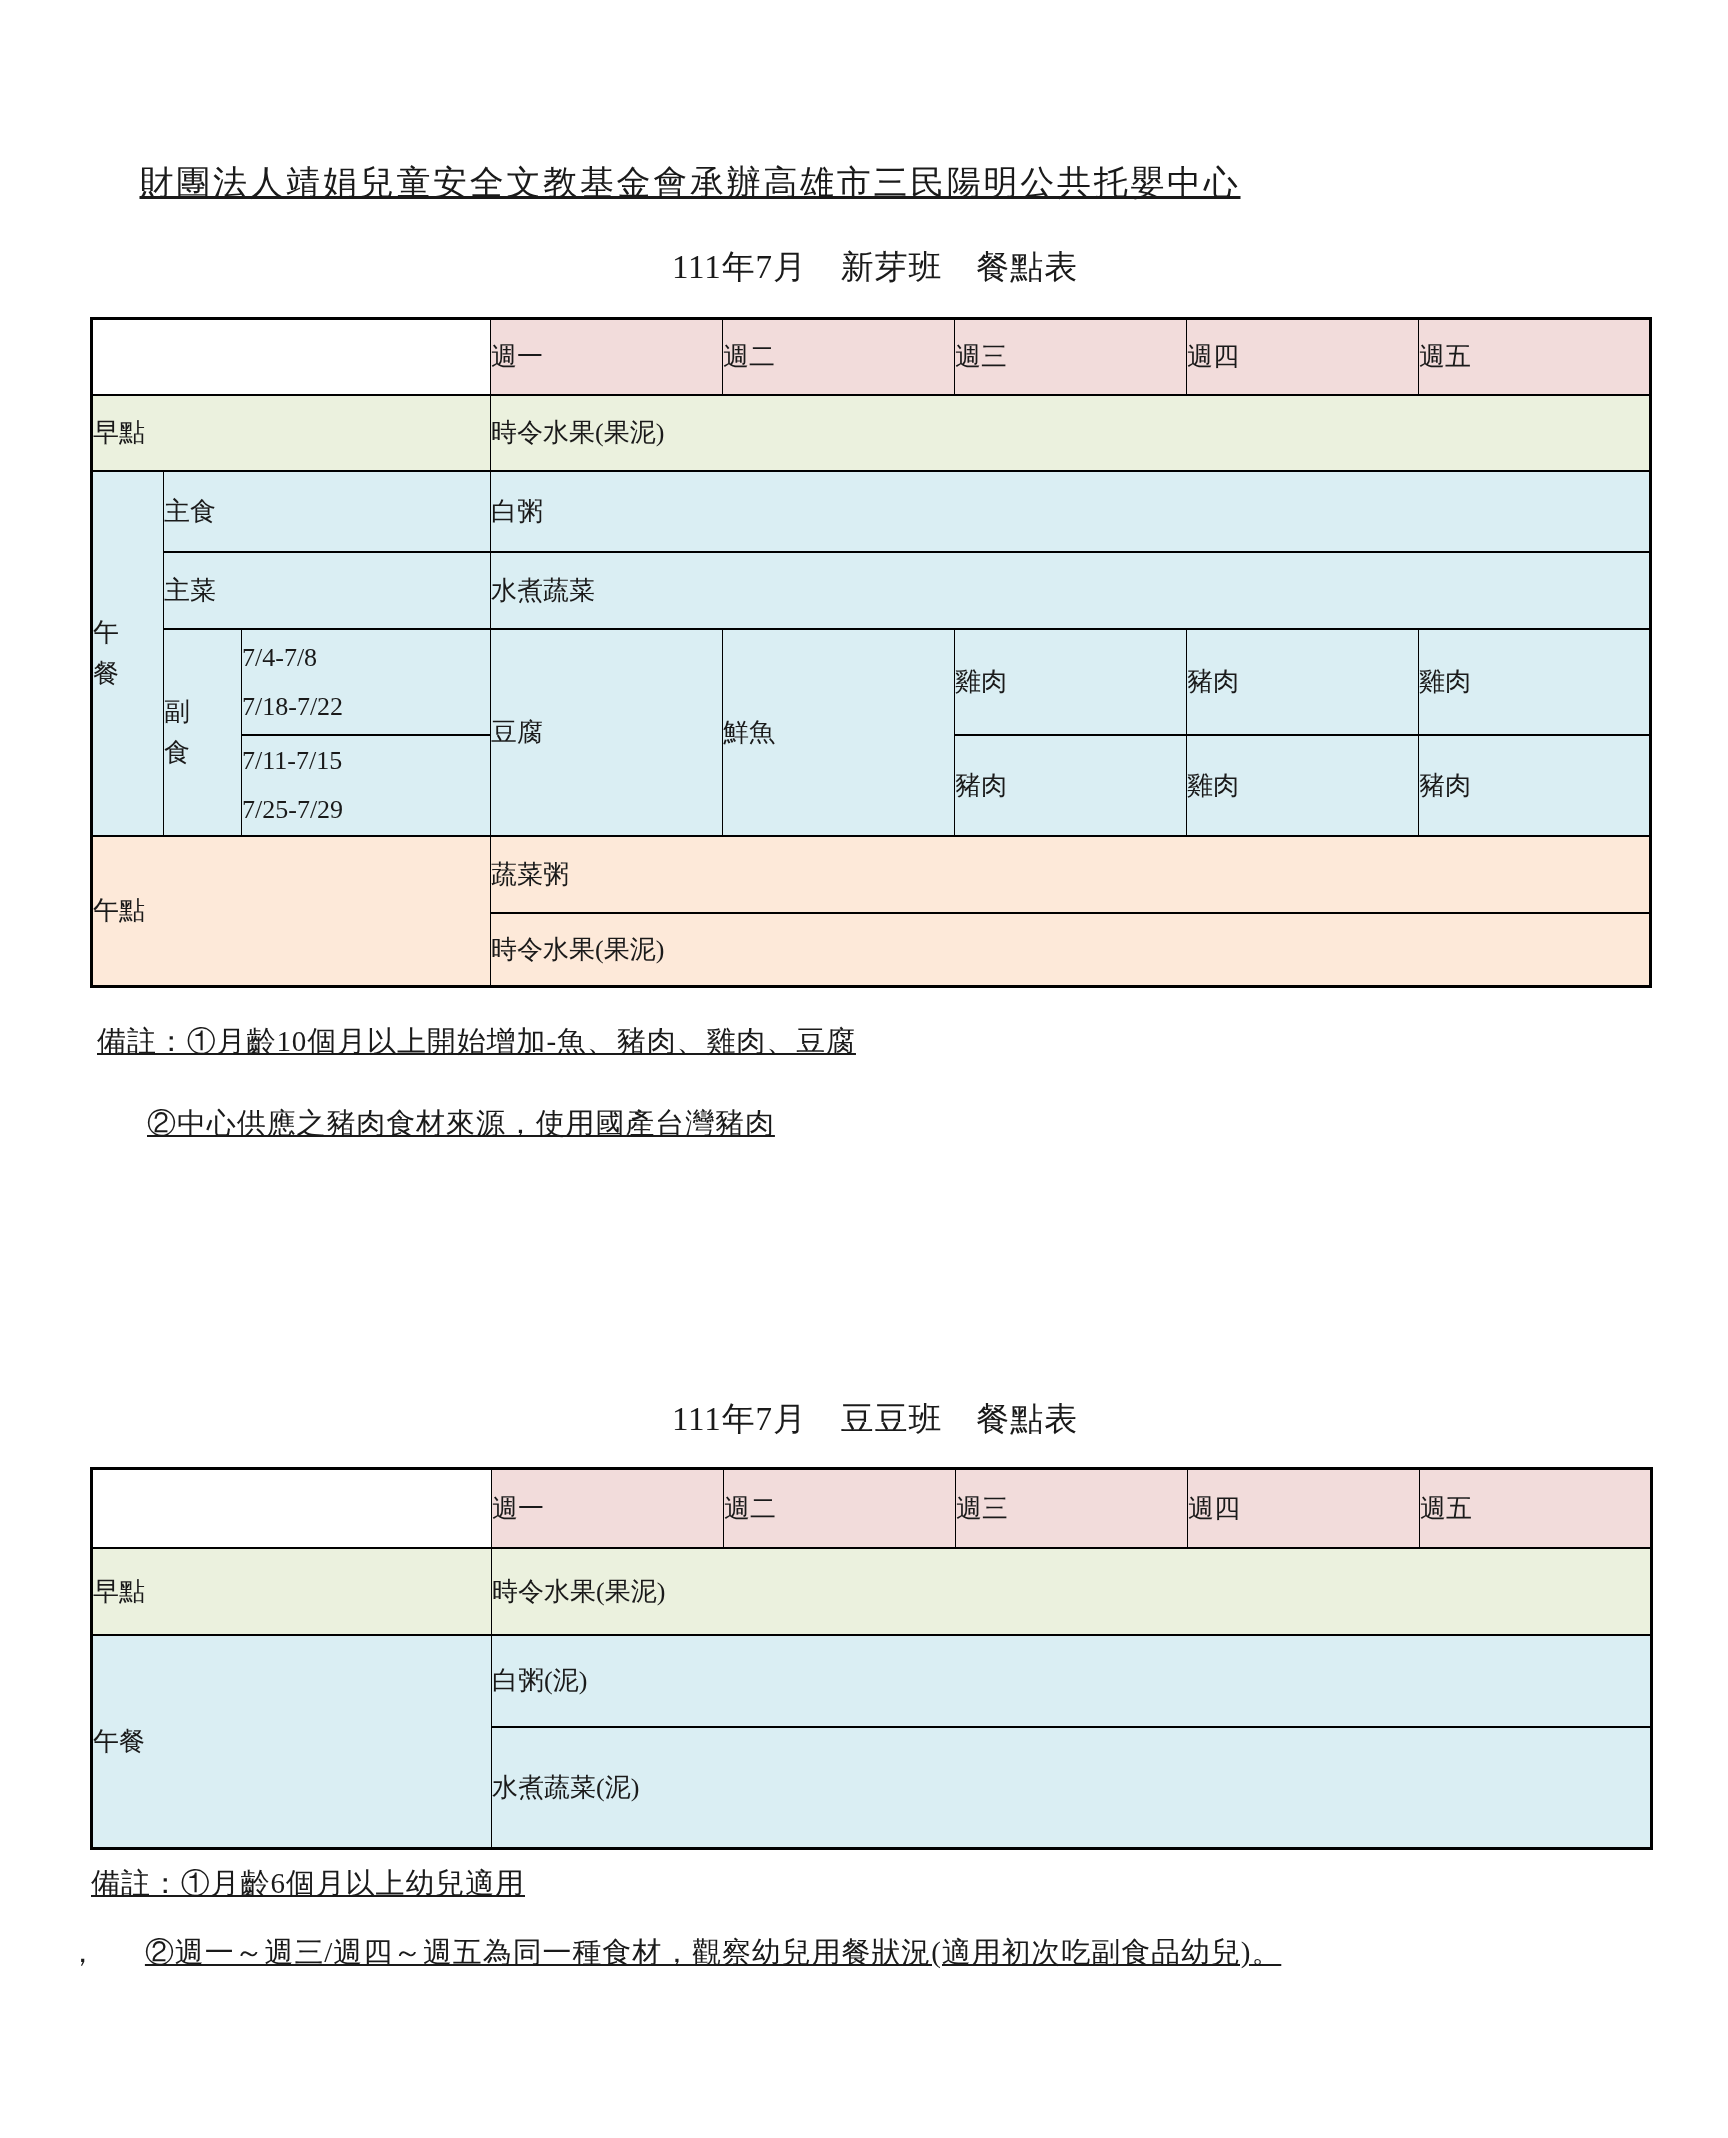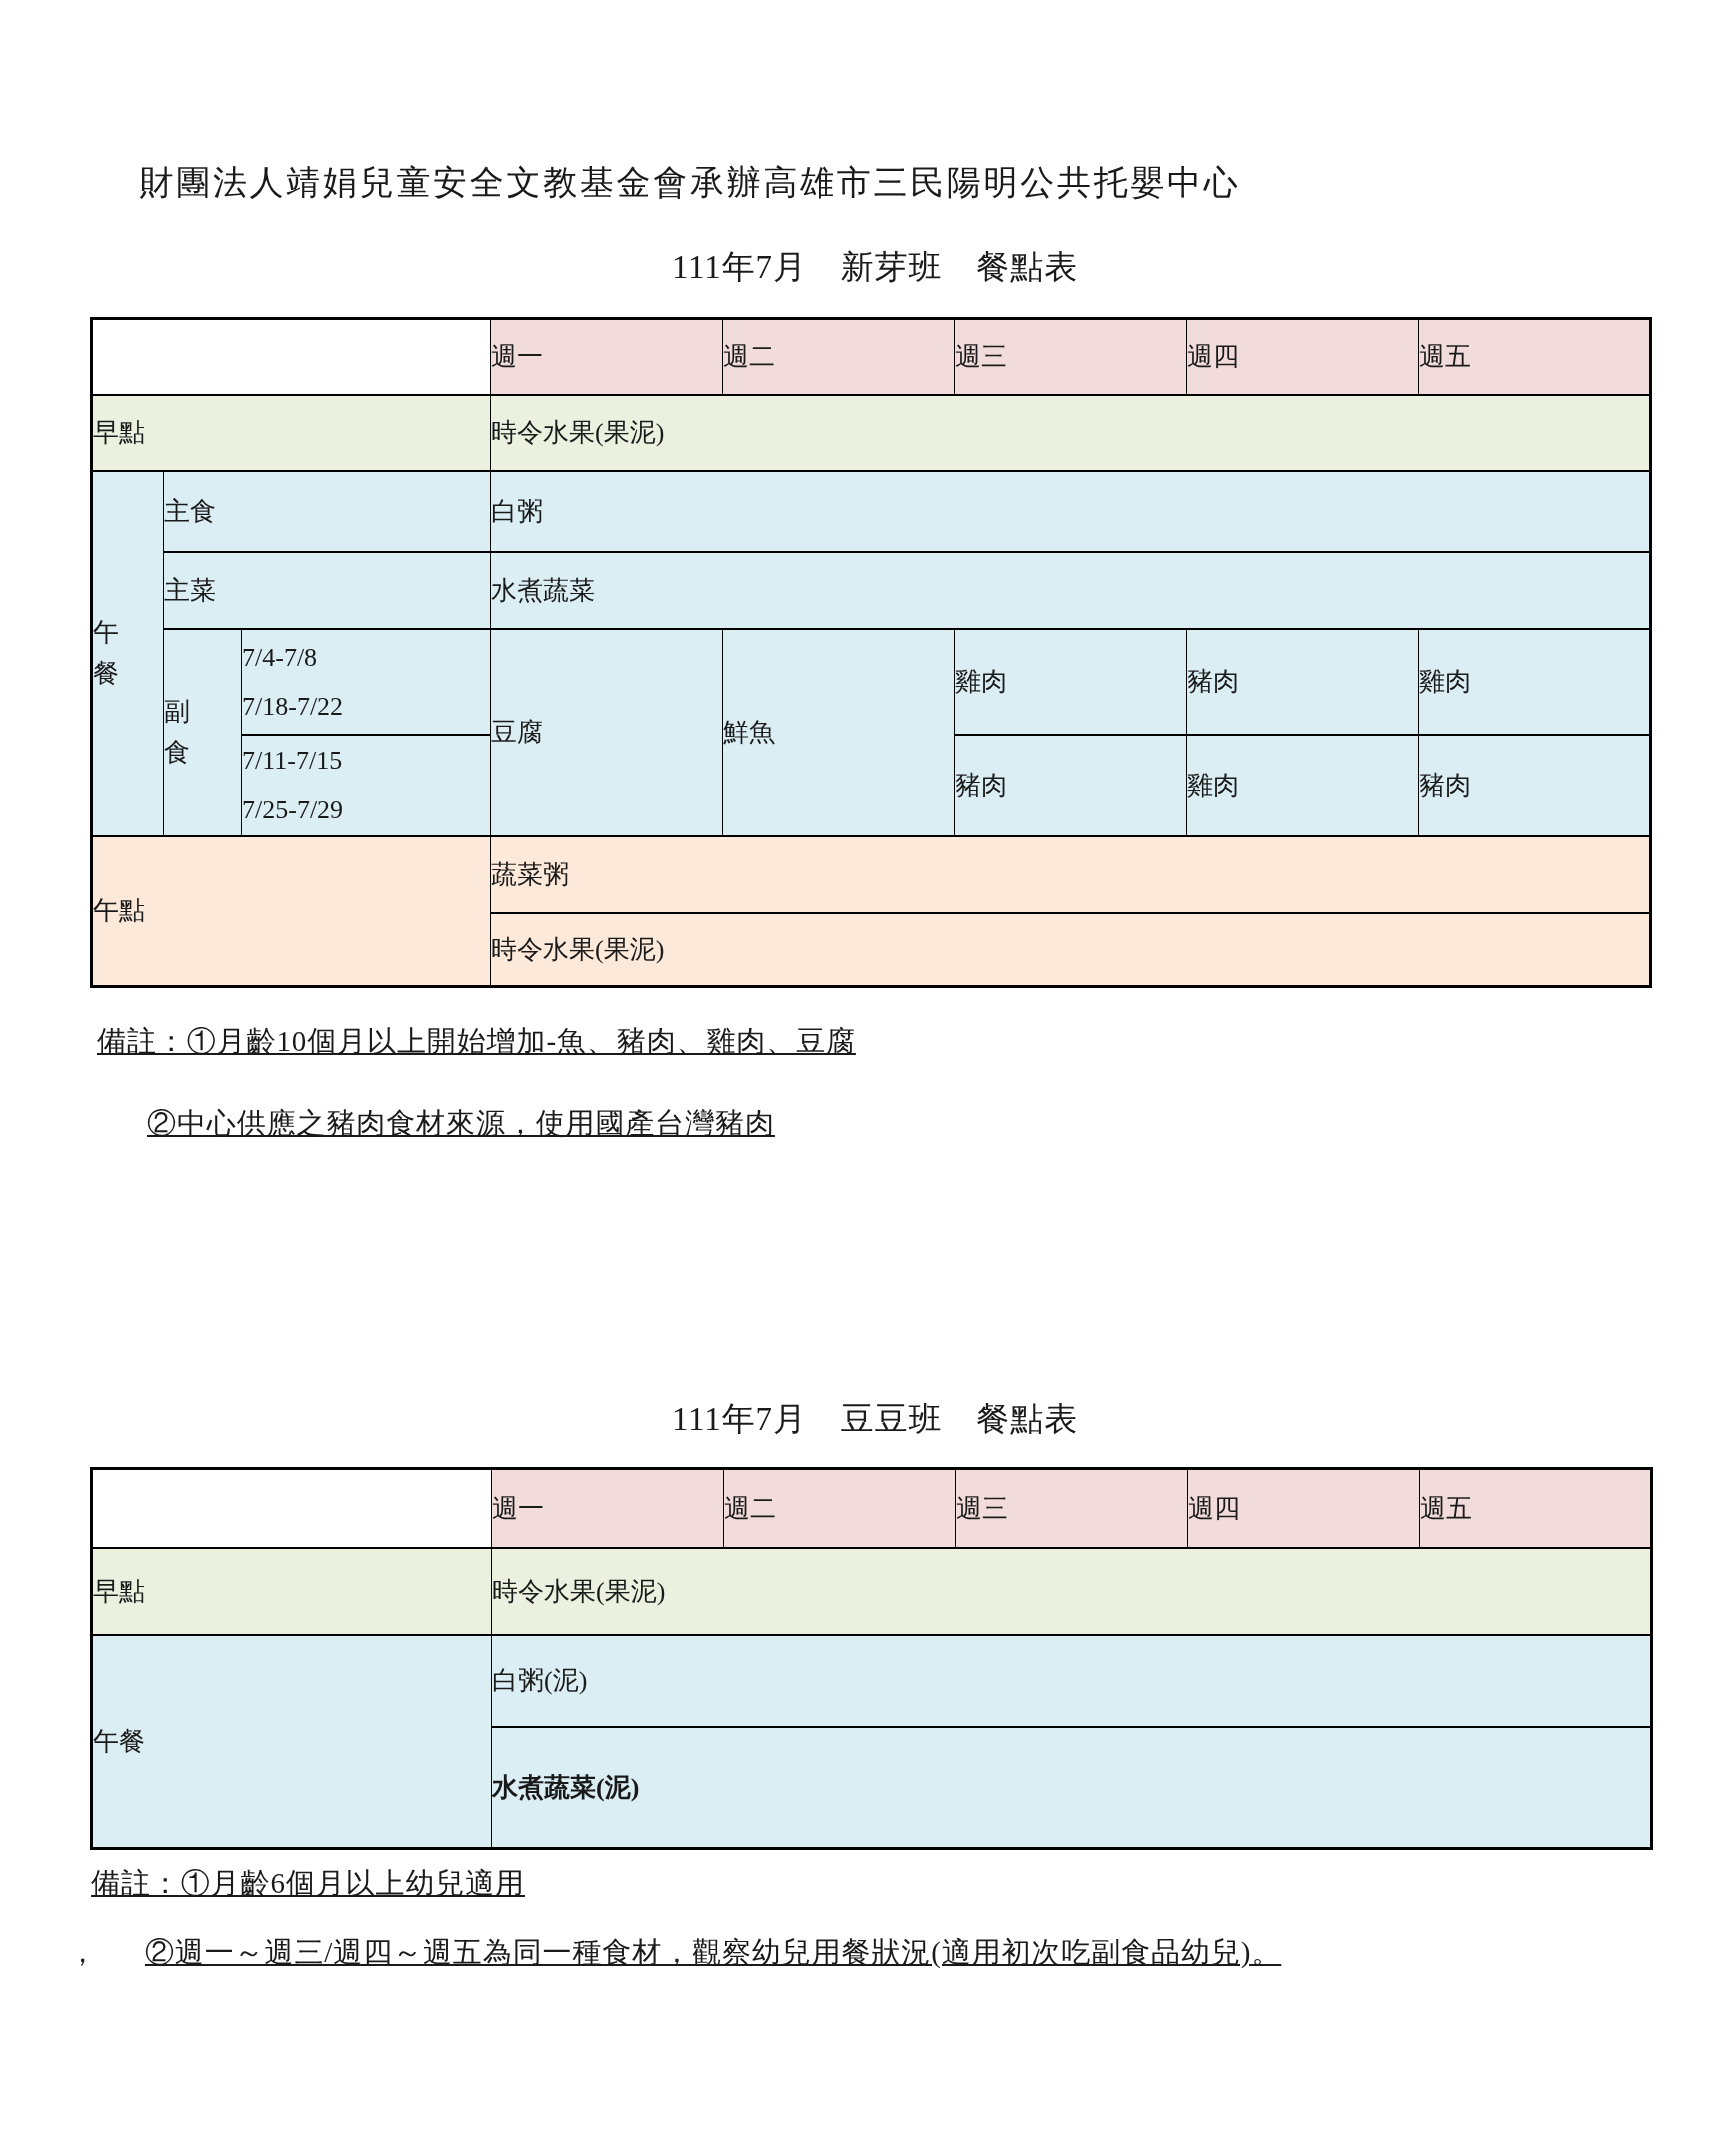--- a/index.html
+++ b/index.html
@@ -12,21 +12,21 @@
   }
   *{margin:0;padding:0;box-sizing:border-box;}
   html,body{background:#ffffff;}
   body{
     width:1728px;height:2139px;position:relative;
     font-family:"Liberation Serif","DejaVu Serif",serif;
     color:var(--text);
   }
   .org-title{
     position:absolute;top:160px;left:0;width:1380px;
-    text-align:center;font-size:34px;letter-spacing:2.7px;white-space:pre;
+    text-align:center;font-size:34px;letter-spacing:2.7px;white-space:pre;text-decoration:underline;
   }
   .menu-title{
     position:absolute;left:11px;width:1728px;text-align:center;
     font-size:33px;letter-spacing:0.9px;white-space:pre;
   }
   .menu-title.t1{top:245px;}
   .menu-title.t2{top:1397px;}
   table.menu{
     position:absolute;left:90px;border-collapse:collapse;table-layout:fixed;
     width:1561px;
@@ -154,21 +154,21 @@
     <td class="pink">週五</td>
   </tr>
   <tr style="height:87px;">
     <td class="green">早點</td>
     <td colspan="5" class="green">時令水果(果泥)</td>
   </tr>
   <tr style="height:92px;">
     <td rowspan="2" class="blue">午餐</td>
     <td colspan="5" class="blue">白粥(泥)</td>
   </tr>
-  <tr style="height:122px;font-weight:bold;">
+  <tr style="height:122px;">
     <td colspan="5" class="blue">水煮蔬菜(泥)</td>
   </tr>
 </tbody>
   </table>
 
 <div class="note" style="top:1852px;left:91px;margin-top:12px;">備註：①月齡6個月以上幼兒適用</div>
 <div class="note" style="top:1933px;left:68px;"><span class="prefix">，</span><span>②週一～週三/週四～週五為同一種食材，觀察幼兒用餐狀況(適用初次吃副食品幼兒)。</span></div>
 
 
 </body></html>

